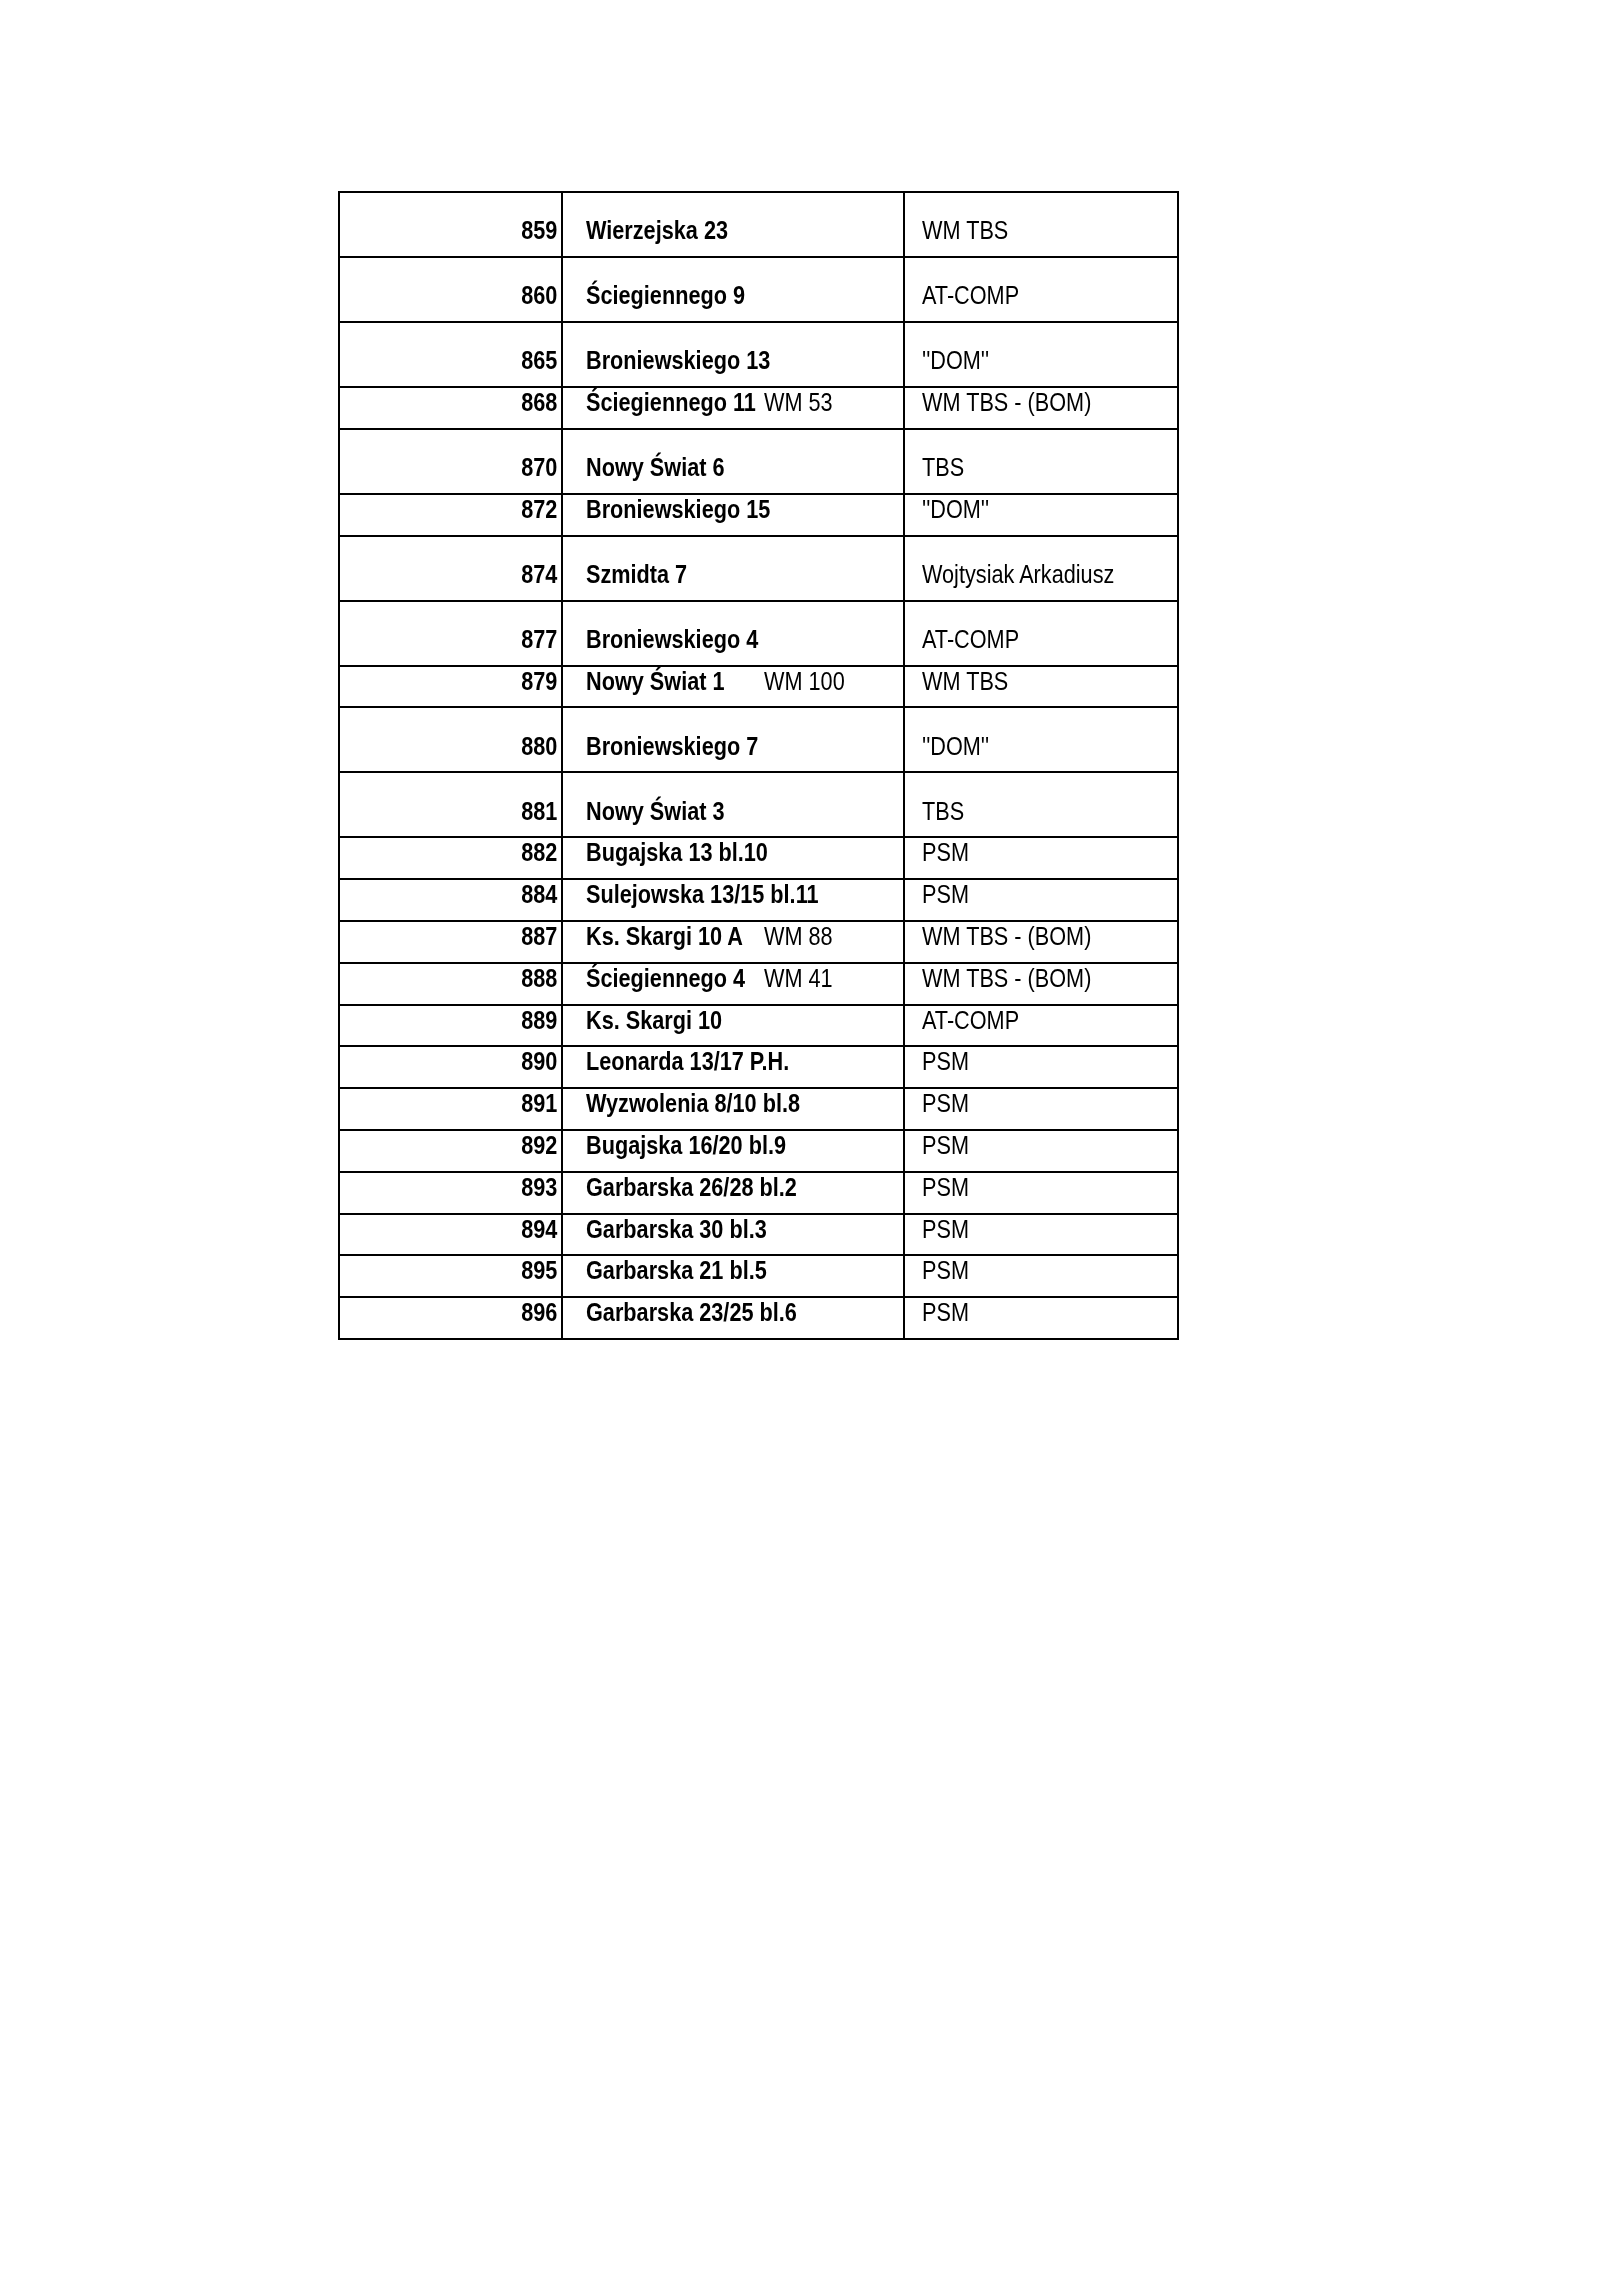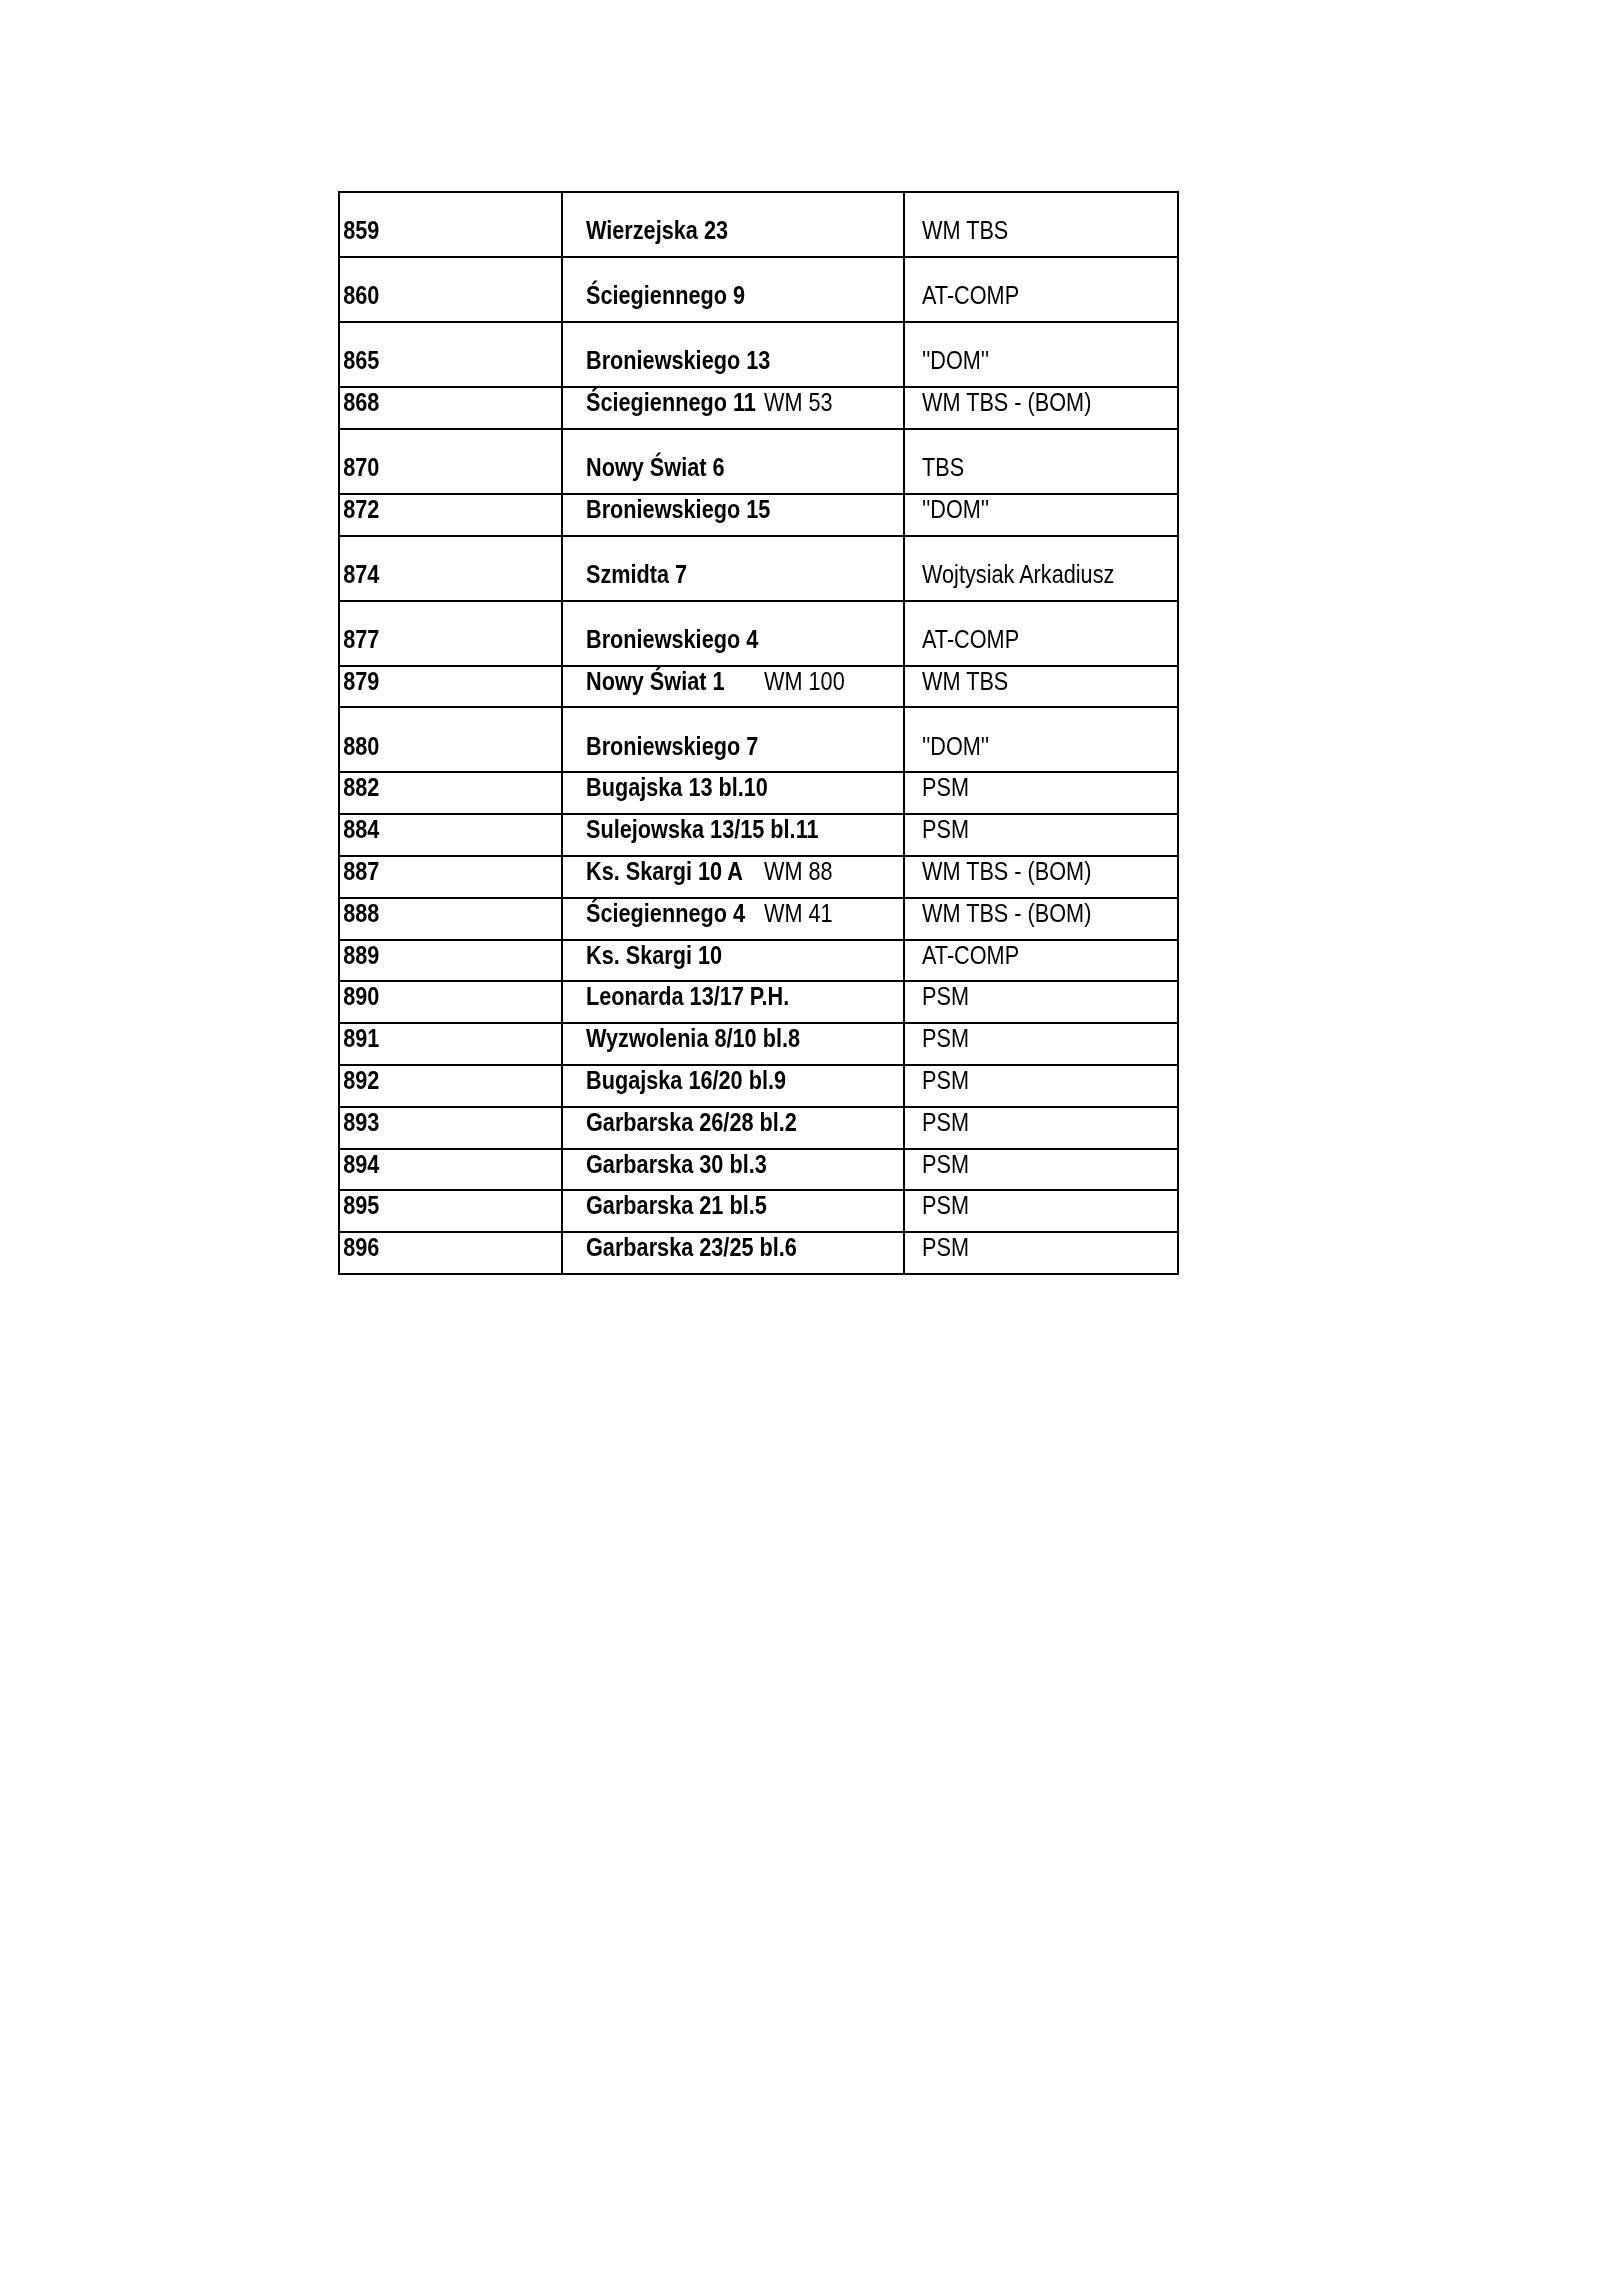--- a/index.html
+++ b/index.html
@@ -31,21 +31,21 @@
   td {
     border: 2px solid #000000;
     vertical-align: bottom;
     padding: 0 0 10.8px 0;
     font-size: 25.5px;
     line-height: 29px;
     overflow: hidden;
   }
   tr.tall  { height: 65px; }
   tr.short { height: 40px; }
-  td.num  { text-align: left; font-weight: bold; margin-top: 38px; }
+  td.num  { text-align: right; font-weight: bold; margin-top: 38px; }
   td.addr { font-weight: bold; padding-left: 23px; position: relative; }
   td.org  { font-weight: normal; padding-left: 17px; }
   .squeeze {
     display: inline-block;
     transform: scaleX(0.85);
     transform-origin: 0 100%;
     white-space: nowrap;
   }
   td.num .squeeze { transform-origin: 50% 100%; }
   .wm-label {
@@ -182,20 +182,32 @@
       <span class="squeeze">880</span>
     </td>
     <td class="addr">
       <span class="squeeze">Broniewskiego 7</span>
       
     </td>
     <td class="org">
       <span class="squeeze">''DOM''</span>
     </td>
   </tr>
+        <tr class="tall">
+    <td class="num">
+      <span class="squeeze">881</span>
+    </td>
+    <td class="addr">
+      <span class="squeeze">Nowy Świat 3</span>
+      
+    </td>
+    <td class="org">
+      <span class="squeeze">TBS</span>
+    </td>
+  </tr>
         <tr class="short">
     <td class="num">
       <span class="squeeze">882</span>
     </td>
     <td class="addr">
       <span class="squeeze">Bugajska 13 bl.10</span>
       
     </td>
     <td class="org">
       <span class="squeeze">PSM</span>

